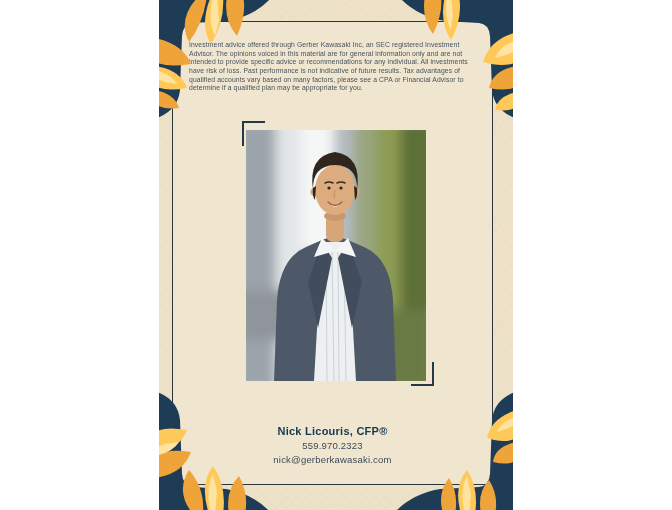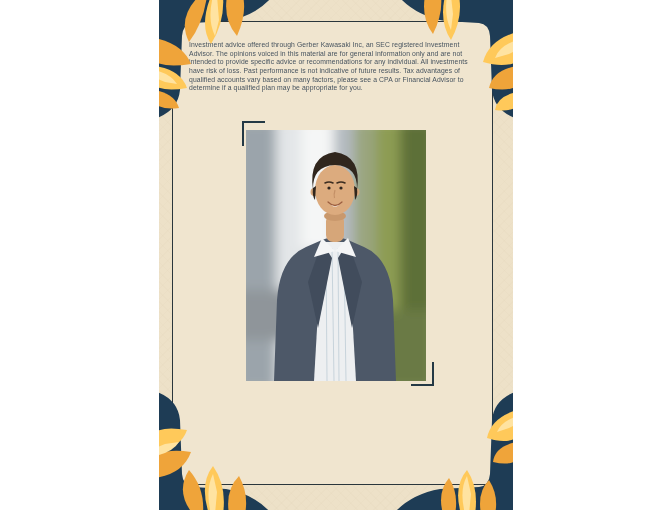--- a/index.html
+++ b/index.html
@@ -96,20 +96,25 @@
             <path d="M91,53 Q95,51 99,53" stroke="#3A2C20" stroke-width="1.6" fill="none" stroke-linecap="round"></path>
             <circle cx="83" cy="58" r="1.6" fill="#2F2620"></circle>
             <circle cx="95" cy="58" r="1.6" fill="#2F2620"></circle>
             <path d="M89,60 Q87.5,65 88.5,68" stroke="#C49066" stroke-width="1.2" fill="none"></path>
             <path d="M83,72.5 Q89,78 95,72.5 Q89,81 83,72.5 Z" fill="#F7F3EF"></path>
             <path d="M82,72 Q89,79 96,72" stroke="#9C5F40" stroke-width="1.2" fill="none" stroke-linecap="round"></path>
           </g>
         </svg>
       </div>
 
+      <div class="contact">
+        <div class="name">Nick Licouris, CFP®</div>
+        <div class="phone">559.970.2323</div>
+        <div class="email">nick@gerberkawasaki.com</div>
+      </div>
     </div>
 
     <svg class="decor" viewBox="0 0 354 510" preserveAspectRatio="none">
 
       <g fill="#1E3C55">
         <path d="M-2,-2 H112 Q96,16 68,21 L34,23 Q24,24 23,36 L21,90 Q19,110 -2,118 Z"></path>
         <path d="M356,-2 H241 Q258,16 286,21 L320,23 Q330,24 331,36 L333,90 Q335,110 356,118 Z"></path>
         <path d="M-2,512 H111 Q95,494 67,489 L34,487 Q24,486 23,474 L21,420 Q19,400 -2,392 Z"></path>
         <path d="M356,512 H236 Q253,494 281,489 L320,487 Q330,486 331,474 L333,420 Q335,400 356,392 Z"></path>
       </g>

